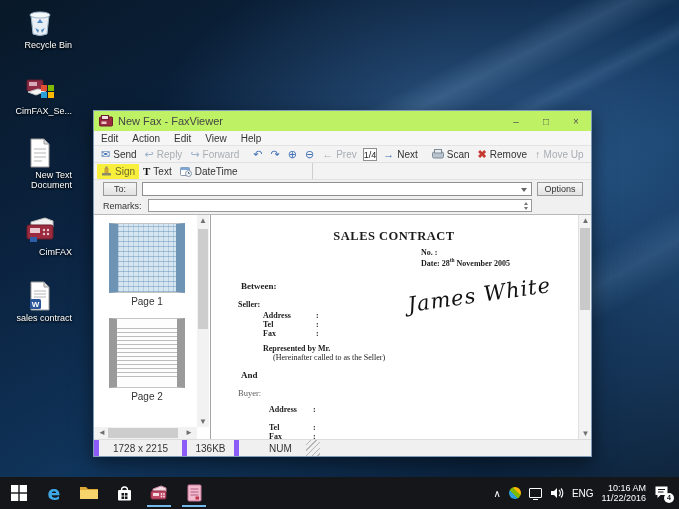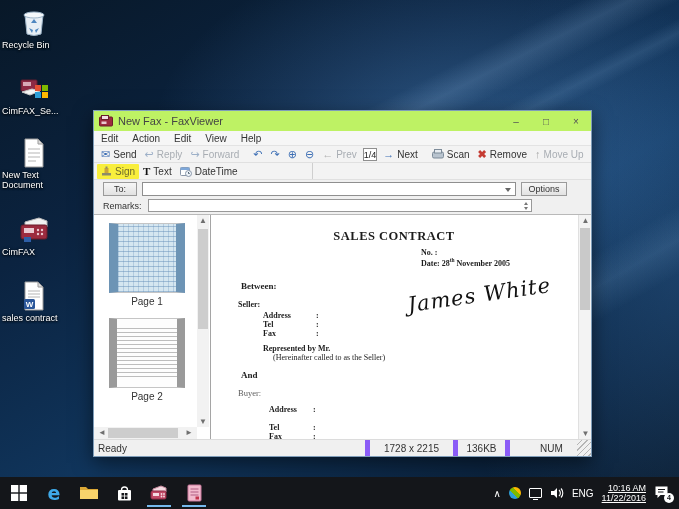--- a/index.html
+++ b/index.html
@@ -15,21 +15,21 @@
   }
   .beam { position:absolute; pointer-events:none; }
   .beam1 { width:560px; height:46px; top:34px; right:-120px; transform:rotate(-27deg);
            background:linear-gradient(to bottom,transparent,rgba(170,210,250,.16),transparent); }
   .beam2 { width:620px; height:26px; top:96px; right:-160px; transform:rotate(-27deg);
            background:linear-gradient(to bottom,transparent,rgba(160,205,245,.12),transparent); }
   .beam3 { width:420px; height:60px; top:250px; right:-140px; transform:rotate(-30deg);
            background:linear-gradient(to bottom,transparent,rgba(150,200,245,.14),transparent); }
 
   
-  .dicon { position:absolute; left:2px; width:64px; text-align:left; cursor:default; }
+  .dicon { position:absolute; left:8px; width:64px; text-align:right; cursor:default; }
   .dicon svg { display:block; margin:0 auto; }
   .dlabel { font-size:9px; color:#fff; margin-top:2px; line-height:10px;
             text-shadow:0 1px 2px rgba(0,0,0,.9), 0 0 3px rgba(0,0,0,.7); }
 
   
   .win { position:absolute; left:93px; top:110px; width:499px; height:347px;
          background:#f0f0f0; border:1px solid #7f9db9; box-shadow:0 6px 18px rgba(0,0,0,.5);
          display:flex; flex-direction:column; font-size:10px; color:#333; }
   .titlebar { height:20px; background:#bef264; display:flex; align-items:center; padding-left:5px; flex:0 0 auto; }
   .titlebar .title { font-size:11px; color:#444; margin-left:5px; flex:1; white-space:nowrap; }
@@ -51,21 +51,21 @@
              font-size:9px; text-align:center; line-height:12px; color:#222; margin:0 2px; }
   .signbtn { background:#f8ee3c; border-radius:1px; }
   .signbtn span { color:#6e6a2e; }
   .tb2tab { display:flex; align-items:center; height:100%; border-right:1px solid #cfcfcf; padding-right:70px; }
 
   .row { height:17px; background:#f0f0f0; display:flex; align-items:center; padding:0 6px 0 9px;
          gap:5px; flex:0 0 auto; }
   .pushbtn { background:linear-gradient(#f6f6f6,#e2e2e2); border:1px solid #9a9a9a; font-size:9px;
              color:#333; height:14px; display:flex; align-items:center; justify-content:center; }
   .tobtn { width:34px; }
-  .optbtn { width:46px; margin-right:18px; }
+  .optbtn { width:46px; margin-right:2px; }
   .combo { flex:1; height:14px; background:#fff; border:1px solid #8f8f8f; position:relative; }
   .combo .chev { position:absolute; right:4px; top:5px; width:0; height:0;
                  border-left:3px solid transparent; border-right:3px solid transparent;
                  border-top:4px solid #666; }
   .rlabel { font-size:9px; color:#333; width:40px; }
   .rembox { flex:1; height:13px; background:#fff; border:1px solid #999; position:relative; margin-right:53px; }
   .spin { position:absolute; right:1px; top:0; width:9px; height:100%; display:flex;
           flex-direction:column; justify-content:center; align-items:center; gap:2px; }
   .spin i { width:0; height:0; border-left:2.5px solid transparent; border-right:2.5px solid transparent; }
   .spin .u { border-bottom:3px solid #777; } .spin .d { border-top:3px solid #777; }
@@ -120,21 +120,21 @@
   .tk { width:26px; height:28px; margin-left:9px; display:flex; align-items:center; justify-content:center;
         position:relative; }
   .tk.active::after { content:""; position:absolute; left:1px; right:1px; bottom:0; height:2px; background:#76b9ed; }
   .edge-e { color:#3fa9e8; font-size:19px; font-weight:bold; font-family:"DejaVu Sans", sans-serif; line-height:19px; }
   .tray { margin-left:auto; display:flex; align-items:center; gap:8px; padding-right:8px; color:#fff; }
   .tray .glyph { font-size:10px; color:#fff; }
   .globe { width:12px; height:12px; border-radius:50%;
            background:linear-gradient(45deg,#2d9fd8 40%,#7fba00 40% 65%,#ffb900 65%); }
   .monitor { width:13px; height:10px; border:1.5px solid #fff; border-radius:1px; position:relative; }
   .monitor::after { content:""; position:absolute; left:3px; right:3px; bottom:-3px; height:1.5px; background:#fff; }
-  .clock { text-align:right; font-size:9px; line-height:10px;text-decoration:underline; }
+  .clock { text-align:right; font-size:9px; line-height:10px; }
   .notif { position:relative; width:17px; height:16px; }
   .badge { position:absolute; right:-3px; bottom:-2px; width:10px; height:10px; border-radius:50%;
            background:#fff; color:#14161a; font-size:7px; font-weight:bold; text-align:center; line-height:10px; }
 </style>
 </head>
 <body>
 
 <div class="screen">
   <div class="beam beam1"></div>
   <div class="beam beam2"></div>
@@ -384,21 +384,20 @@
         </div>
         <div class="docsb">
           <span class="arr" style="top:1px">▲</span>
           <div class="vthumb"></div>
           <span class="arr" style="bottom:1px">▼</span>
         </div>
       </div>
     </div>
 
     <div class="status">
-      <span class="grow">Ready</span>
       <span class="seg dim">1728 x 2215</span>
       <span class="seg siz">136KB</span>
       <span class="seg num">NUM</span>
       <span class="grip"></span>
     </div>
   </div>
 
   <div class="taskbar">
     <div class="tk" style="margin-left:6px">
       <svg width="16" height="16" viewBox="0 0 16 16">

